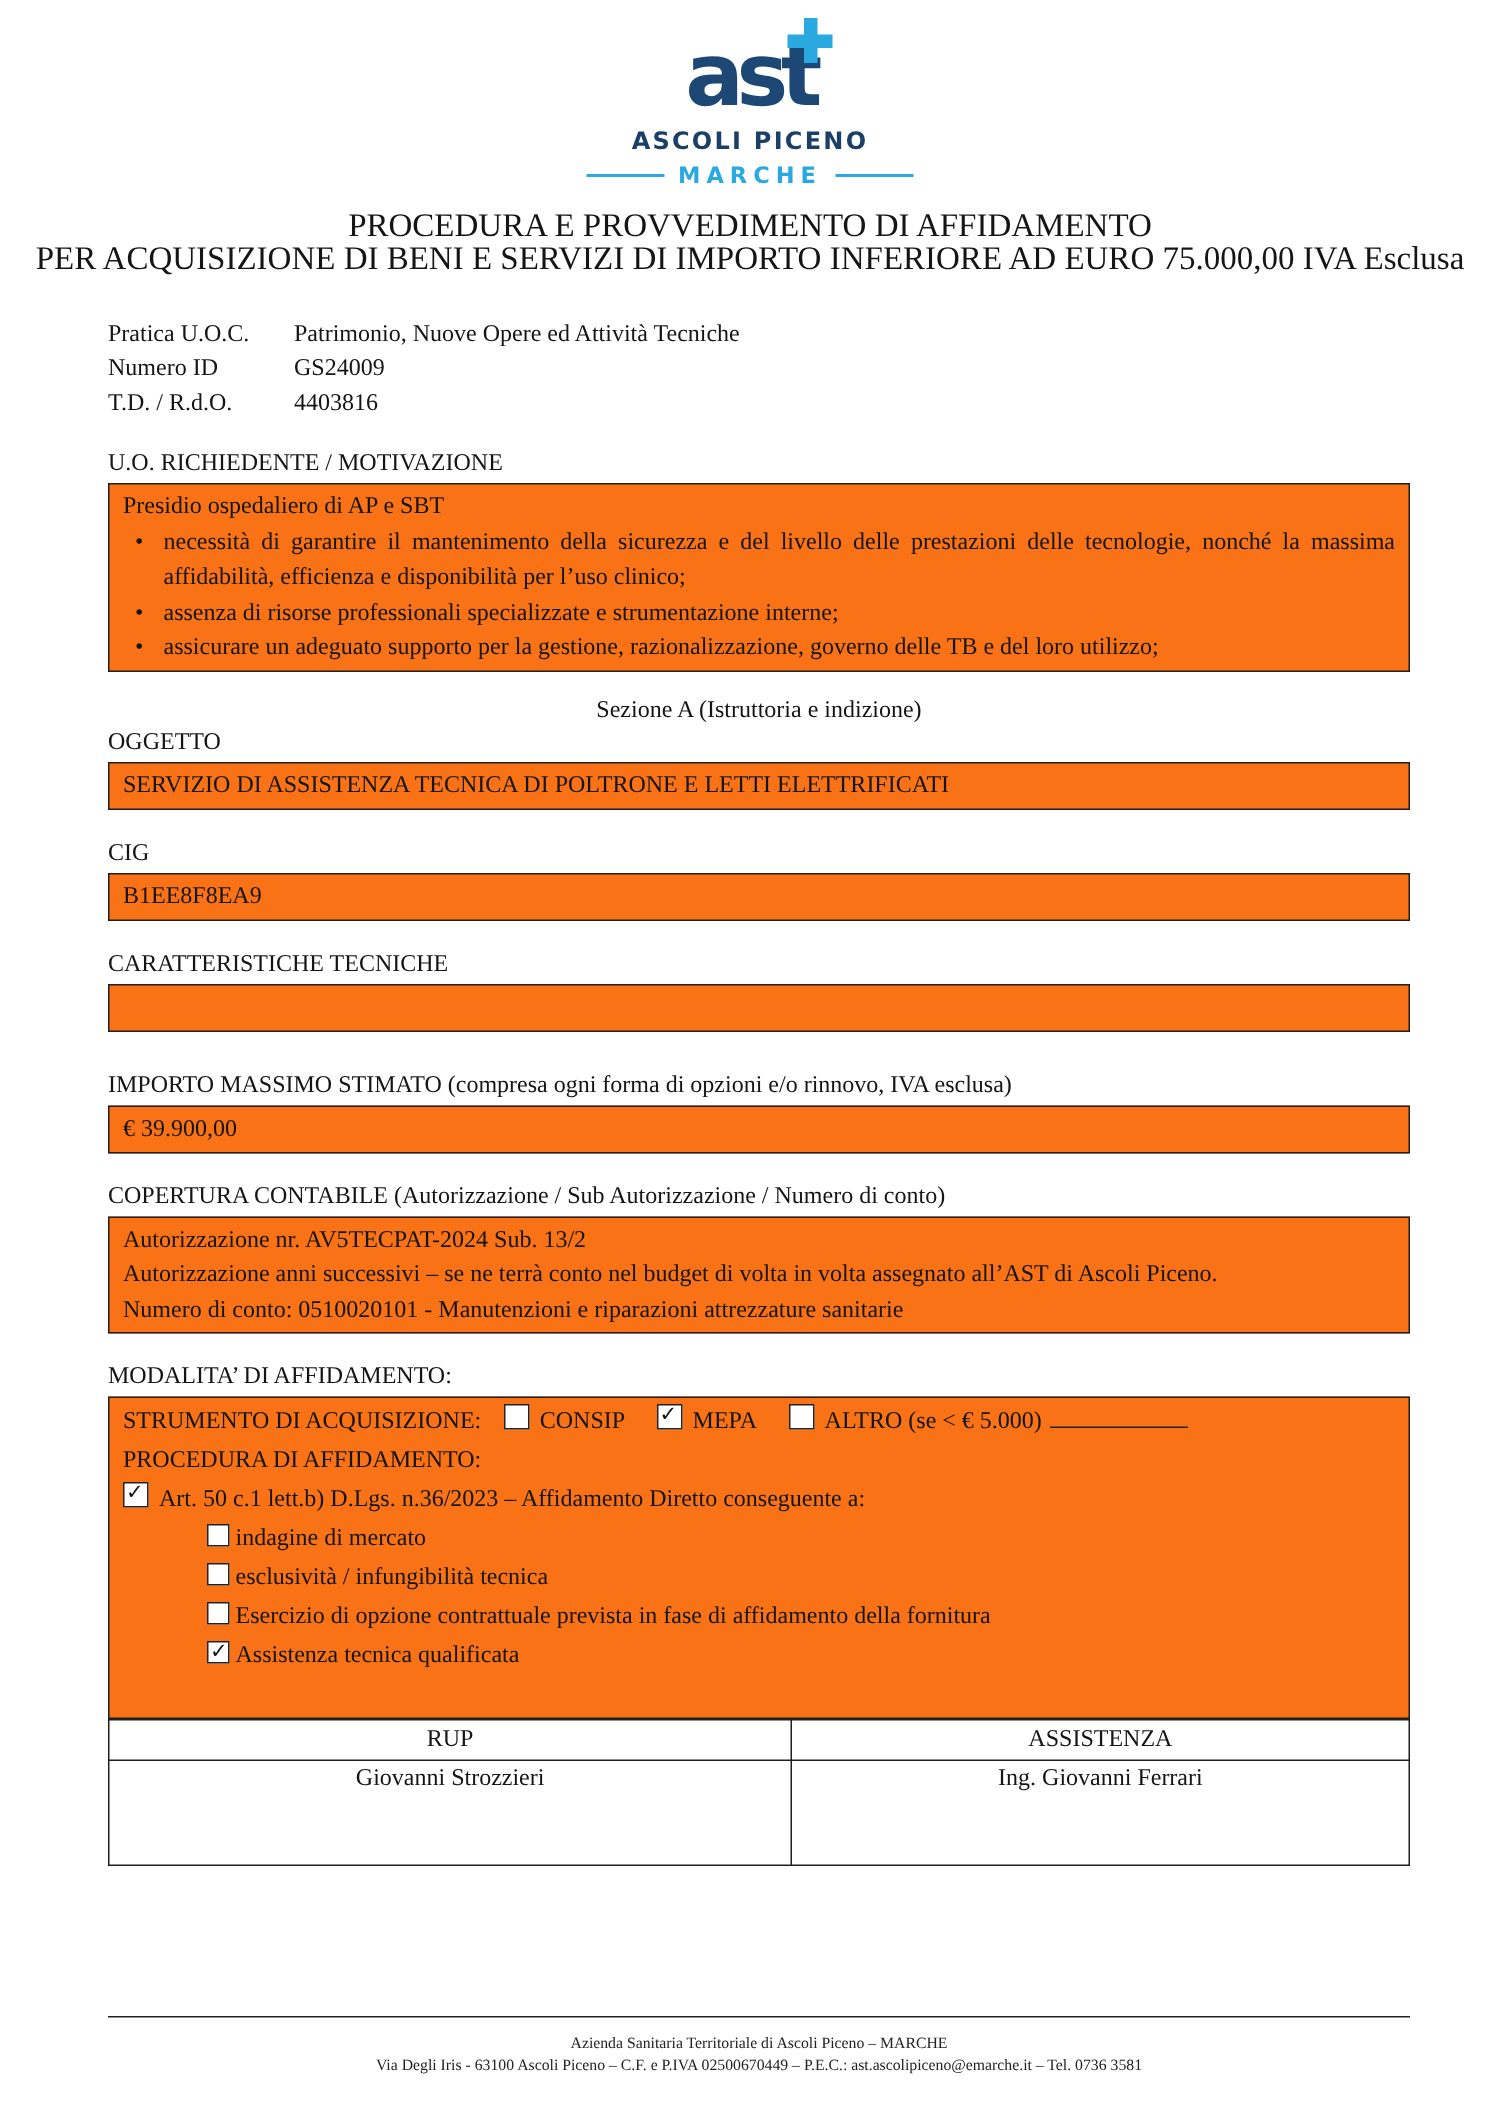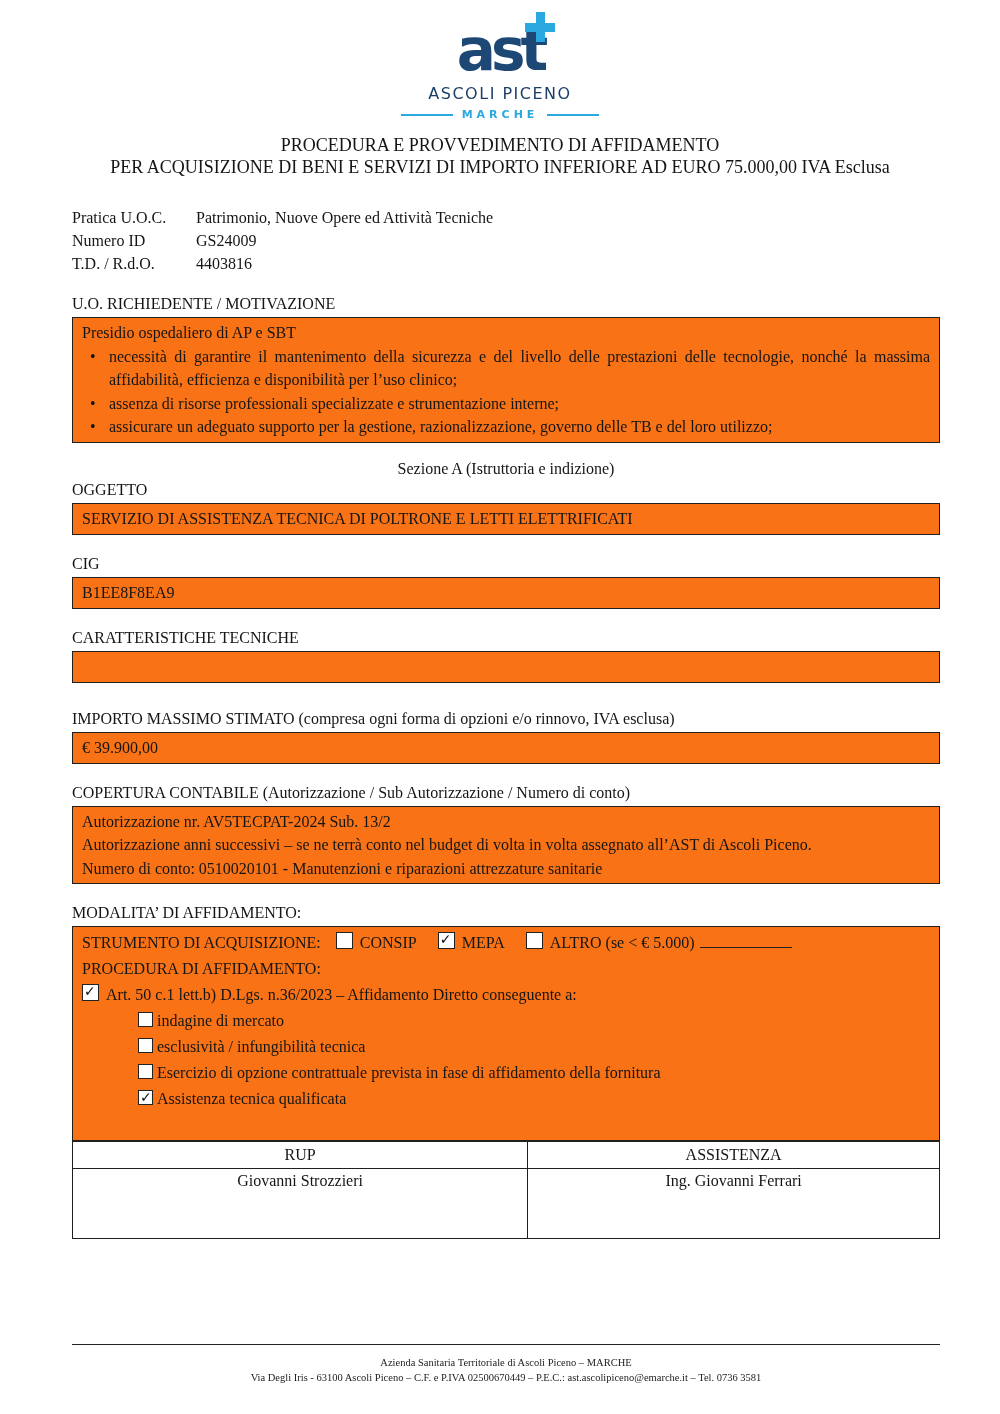--- a/index.html
+++ b/index.html
@@ -19,32 +19,32 @@
   .logo-word {
     font-family:"DejaVu Sans", sans-serif;
     font-weight:bold; font-size:58px;
     color:#1d4775; letter-spacing:-5px;
   }
   .logo-plus { position:absolute; top:-14px; right:-12px; width:30px; height:30px; }
   .logo-plus::before { content:""; position:absolute; left:11px; top:0; width:9px; height:30px; background:#29a9e0; }
   .logo-plus::after  { content:""; position:absolute; left:0; top:11px; width:30px; height:9px; background:#29a9e0; }
   .logo-name {
     font-family:"DejaVu Sans", sans-serif;
-    font-weight:normal; font-size:16px; color:#1c3f67;
+    font-weight:bold; font-size:16px; color:#1c3f67;
     letter-spacing:1.5px; margin-top:9px;
   }
   .logo-region { display:flex; align-items:center; justify-content:center; gap:9px; margin-top:5px; }
   .logo-region .txt {
     font-family:"DejaVu Sans", sans-serif;
-    font-size:11px; font-weight:bold; letter-spacing:4px; color:#29a9e0;
+    font-size:15px; font-weight:bold; letter-spacing:4px; color:#29a9e0;
   }
   .dash { width:52px; height:2px; background:#29a9e0; }
 
   
-  .title { margin-top:13px; text-align:center; font-size:18px; line-height:22px; }
+  .title { margin-top:13px; text-align:center; font-size:22px; line-height:22px; }
   .title div { white-space:nowrap; }
 
   
   .content { position:relative; margin-left:72px; width:868px; font-size:16px; }
 
   .pratica { margin-top:28px; line-height:23px; }
   .pratica-row { display:flex; }
   .pratica-row .lab { width:124px; flex:0 0 124px; }
 
   .h { margin:0; font-weight:normal; font-size:16px; line-height:23px; }

